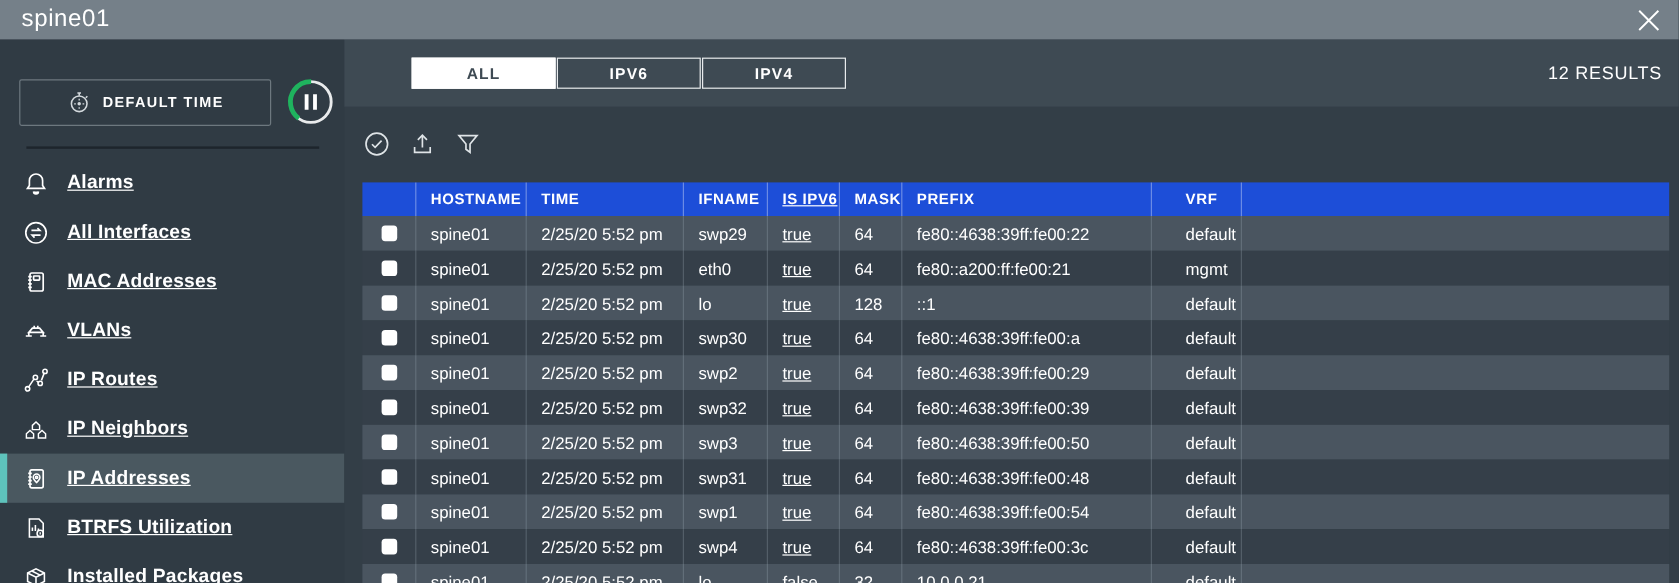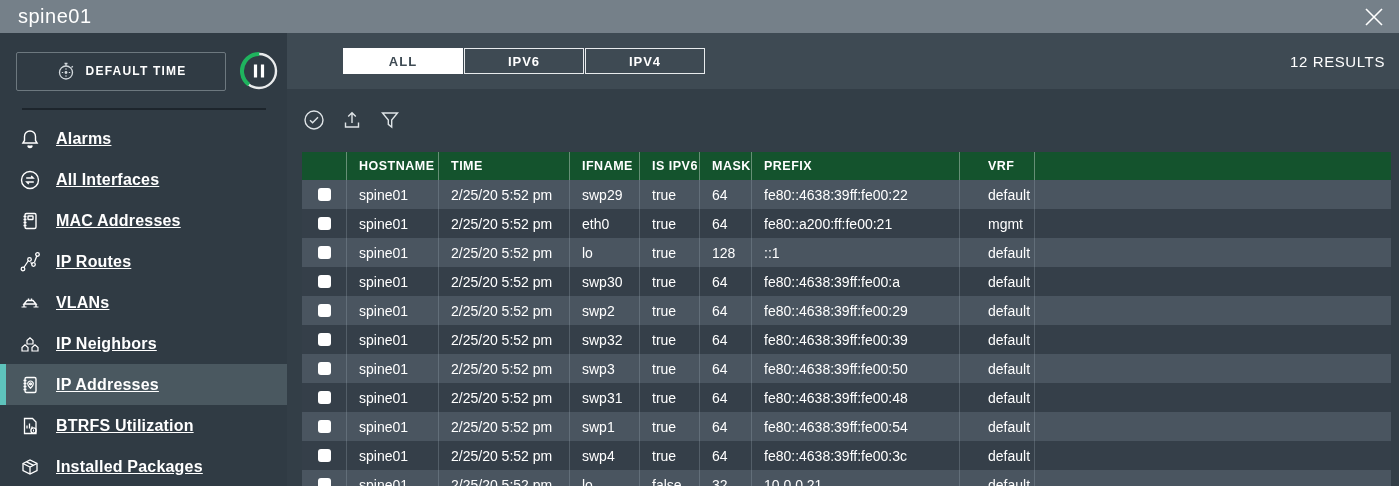--- a/index.html
+++ b/index.html
@@ -10,21 +10,21 @@
   
   .titlebar { position:absolute; top:0; left:0; width:1399px; height:33px;
               background:#758089; display:flex; align-items:center; color:#fff; }
   .titlebar .title { font-size:20px; letter-spacing:0.5px; padding-left:18px; font-weight:400; }
   .close-btn { position:absolute; right:12px; top:4px; width:26px; height:26px;
                display:flex; align-items:center; justify-content:center; cursor:pointer; }
 
   
   .sidebar { position:absolute; top:33px; left:0; width:287px; height:453px;
              background:#303b44; color:#fff; }
-  .time-row { display:flex; align-items:center; padding:18px 0 0 16px; }
+  .time-row { display:flex; align-items:center; padding:32px 0 0 16px; }
   .time-btn { width:210px; height:39px; border:1px solid #6d787f; border-radius:2px;
               display:flex; align-items:center; justify-content:center; gap:10px;
               color:#fff; cursor:pointer; background:transparent; }
   .time-btn span { font-size:12px; font-weight:700; letter-spacing:1.2px; }
   .pause-wrap { margin-left:13px; width:40px; height:40px; cursor:pointer; }
   .side-sep { margin:17px auto 0 auto; width:244px; border-bottom:2px solid #1d252c; }
   .menu { margin-top:8px;text-decoration:underline; }
   .menu-item { height:41px; display:flex; align-items:center; gap:14px;
                padding-left:18px; cursor:pointer; position:relative; }
   .menu-item .mi-icon { width:24px; height:24px; flex:0 0 24px; display:flex;
@@ -46,32 +46,32 @@
   .results { position:absolute; right:14px; top:0; height:56px; display:flex;
              align-items:center; color:#fff; font-size:15px; letter-spacing:0.6px; }
 
   .content { position:absolute; top:56px; left:0; width:1112px; height:397px; background:#333e47; }
   .toolbar { display:flex; align-items:center; gap:16px; padding:14px 0 0 16px; height:48px; }
   .tool { width:22px; height:22px; display:flex; align-items:center; justify-content:center;
           cursor:pointer; }
 
   
   .table { position:absolute; top:63px; left:15px; width:1089px; }
-  .thead { display:flex; height:28px; background:#14532d; color:#fff; font-size:12.5px;
+  .thead { display:flex; height:28px; background:#1d4ed8; color:#fff; font-size:12.5px;
            font-weight:700; letter-spacing:0.5px; align-items:center; }
   .trow { display:flex; height:29px; align-items:center; color:#fff; font-size:14px; }
   .trow.light { background:#4a5560; }
   .trow.dark  { background:#353f49; }
   .cell { height:100%; display:flex; align-items:center; padding-left:12px; overflow:hidden;
           white-space:nowrap; }
   .thead .cell { border-left:1px solid rgba(255,255,255,0.35); }
   .trow  .cell { border-left:1px solid rgba(160,175,185,0.28); }
   .thead .cell:first-child, .trow .cell:first-child { border-left:none; }
   .c0{width:44px; justify-content:center; padding-left:0;}
-  .c1{width:92px;} .c2{width:131px;} .c3{width:70px;} .c4{width:60px;}
+  .c1{width:92px;} .c2{width:131px;} .c3{width:70px;} .c4{width:60px;text-decoration:underline;}
   .c5{width:52px;} .c6{width:208px;} .c7{width:75px;padding-left:28px;} .c8{flex:1;}
   .checkbox { width:13px; height:13px; background:#fff; border-radius:3px; cursor:pointer; }
 
   svg { display:block; }
 </style>
 </head>
 <body>
 
 <div class="app">
 
@@ -133,40 +133,40 @@
             <rect x="6" y="3.5" width="11" height="15" rx="1.5"></rect>
             <path d="M4.5 6.5 h3 M4.5 9.5 h3 M4.5 12.5 h3 M4.5 15.5 h3"></path>
             <rect x="9" y="6" width="5" height="3.5" rx="0.5"></rect>
           </svg>
         </span>
         <span class="mi-label">MAC Addresses</span>
       </div>
 
       <div class="menu-item">
         <span class="mi-icon">
+          <svg width="22" height="22" viewBox="0 0 22 22" fill="none" stroke="#fff" stroke-width="1.4">
+            <path d="M8 8.5 h6 l3 3.5 h-12 Z"></path>
+            <path d="M5 12 v3 M17 12 v3 M9.5 8.5 v-2 M12.5 8.5 v-2"></path>
+            <path d="M2.5 15 h5 M14.5 15 h5" stroke-width="1.2"></path>
+          </svg>
+        </span>
+        <span class="mi-label">VLANs</span>
+      </div>
+
+      <div class="menu-item">
+        <span class="mi-icon">
           <svg width="22" height="22" viewBox="0 0 22 22" fill="none" stroke="#fff" stroke-width="1.3">
             <path d="M4.5 17 L9.5 9.5 M11.5 11.5 L13.5 13 M15.5 11 L18 4.5"></path>
             <circle cx="4" cy="18" r="1.8"></circle>
               <circle cx="10.5" cy="8.5" r="1.8"></circle>
             <circle cx="14.5" cy="13.5" r="1.8"></circle>
               <circle cx="18.5" cy="3.5" r="1.8"></circle>
           </svg>
         </span>
         <span class="mi-label">IP Routes</span>
-      </div>
-
-      <div class="menu-item">
-        <span class="mi-icon">
-          <svg width="22" height="22" viewBox="0 0 22 22" fill="none" stroke="#fff" stroke-width="1.4">
-            <path d="M8 8.5 h6 l3 3.5 h-12 Z"></path>
-            <path d="M5 12 v3 M17 12 v3 M9.5 8.5 v-2 M12.5 8.5 v-2"></path>
-            <path d="M2.5 15 h5 M14.5 15 h5" stroke-width="1.2"></path>
-          </svg>
-        </span>
-        <span class="mi-label">VLANs</span>
       </div>
 
       <div class="menu-item">
         <span class="mi-icon">
           <svg width="22" height="22" viewBox="0 0 22 22" fill="none" stroke="#fff" stroke-width="1.2">
             <path d="M8 7.5 l3-2.8 3 2.8 v3.5 h-6 Z"></path>
             <path d="M3 14.5 l3-2.8 3 2.8 v3.5 h-6 Z"></path>
             <path d="M13 14.5 l3-2.8 3 2.8 v3.5 h-6 Z"></path>
           </svg>
         </span>

